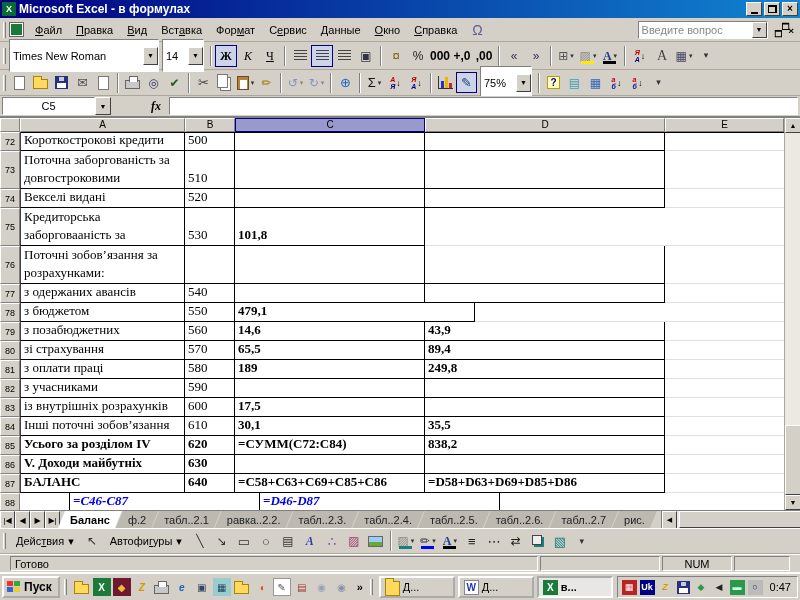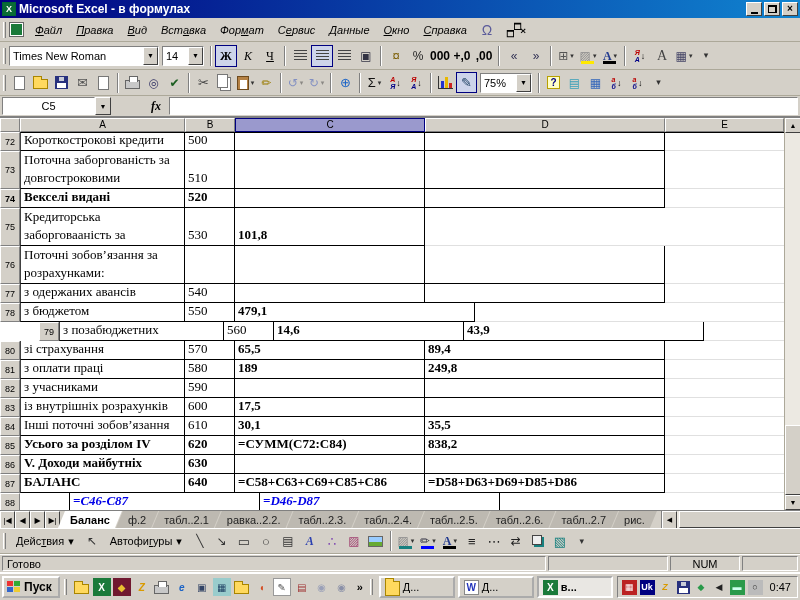--- a/index.html
+++ b/index.html
@@ -17,35 +17,35 @@
   .ic-restore { position:relative; width:9px; height:8px; }
   .ic-restore::before { content:""; position:absolute; right:0; top:0; width:6px; height:5px; border:1px solid #000; border-top-width:2px; }
   .ic-restore::after { content:""; position:absolute; left:0; bottom:0; width:6px; height:5px; border:1px solid #000; border-top-width:2px; background:#d4d0c8; }
   .ic-close { font:bold 10px/10px "Liberation Sans",sans-serif; }
 
   
   .menubar { height:24px; flex:0 0 24px; display:flex; align-items:center; border-bottom:1px solid #aca899; padding:0 2px; }
   .grip { width:3px; height:16px; border-left:1px solid #fff; border-right:1px solid #808080; margin:0 3px 0 1px; }
   .book-icon { width:15px; height:15px; background:#fff; border:1px solid #666; margin-right:4px; position:relative; }
   .book-icon::before { content:""; position:absolute; left:1px; top:1px; width:11px; height:11px; background:#1a7a3a; }
-  .menu-item { padding:3px 7px; white-space:nowrap;font-style:italic; }
+  .menu-item { padding:3px 7px; white-space:nowrap; }
   .menu-item u { text-decoration:underline; }
   .omega { color:#5a5a9a; font-size:14px; padding:0 8px; }
   .question-box { margin-left:auto; width:130px; height:18px; background:#fff; border:1px solid; border-color:#808080 #fff #fff #808080; display:flex; align-items:center; }
   .question-box .ph { color:#888; flex:1; padding-left:3px; white-space:nowrap; overflow:hidden; }
   .dd-arrow { width:15px; height:16px; background:#d4d0c8; border:1px solid; border-color:#fff #404040 #404040 #fff; font-size:7px; display:flex; align-items:center; justify-content:center; }
   .menu-ctl { display:flex; gap:6px; padding:0 4px 0 8px; align-items:center; }
   .menu-ctl .m-ic { transform:scale(.9); }
 
   
   .toolbar { display:flex; align-items:center; padding:1px 2px; border-bottom:1px solid #aca899; }
   .tb-fmt { height:28px; flex:0 0 28px; }
   .tb-std { height:26px; flex:0 0 26px; }
   .sep { width:2px; height:20px; border-left:1px solid #808080; border-right:1px solid #fff; margin:0 3px; }
-  .combo { height:20px; background:#fff; border:1px solid; border-color:#808080 #fff #fff #808080; display:flex; align-items:center; margin-right:3px; }
+  .combo { height:33px; background:#fff; border:1px solid; border-color:#808080 #fff #fff #808080; display:flex; align-items:center; margin-right:3px; }
   .combo .cv { flex:1; padding:0 3px; white-space:nowrap; overflow:hidden; }
   .combo .dd-arrow { height:18px; }
   .tbtn { min-width:22px; height:22px; display:flex; align-items:center; justify-content:center; border:1px solid transparent; position:relative; gap:1px; }
   .tb-std .tbtn { min-width:21px; height:21px; }
   .tbtn.pressed { border-color:#000080; background:#cdd4ea; }
   .tbtn.disabled { opacity:.45; }
   .tbtn .dd { font-size:7px; color:#333; margin-left:1px; }
   .g-serif { font-family:"Liberation Serif","DejaVu Serif",serif; font-size:13px; }
   .g-b { font-weight:bold; } .g-i { font-style:italic; } .g-u { text-decoration:underline; }
   .g-tiny { font-size:7px; font-weight:bold; letter-spacing:0; }
@@ -119,21 +119,21 @@
   .htrack { flex:1; position:relative; }
   .hthumb { position:absolute; top:0; height:100%; left:2px; width:150px; background:#d4d0c8; border:1px solid; border-color:#fff #404040 #404040 #fff; }
   .tabsrow .sbtn { height:18px; }
 
   
   .tb-drw { height:26px; flex:0 0 26px; border-top:1px solid #fff; }
   .labelbtn { display:flex; align-items:center; gap:4px; padding:2px 6px; border:1px solid transparent; white-space:nowrap; }
   .labelbtn u { text-decoration:underline; }
 
   
-  .statusbar { height:18px; flex:0 0 18px; display:flex; gap:2px; padding:1px 2px; background:#d4d0c8; border-top:1px solid #fff; }
+  .statusbar { height:18px; flex:0 0 18px; display:flex; gap:2px; padding:1px 10px; background:#d4d0c8; border-top:1px solid #fff; }
   .spanel { border:1px solid; border-color:#808080 #fff #fff #808080; display:flex; align-items:center; padding:0 4px; }
   .sp-msg { flex:1; }
   .sp-a { width:120px; } .sp-num { width:70px; justify-content:center; } .sp-b { width:56px; }
 
   
   .taskbar { height:28px; flex:0 0 28px; background:#d4d0c8; border-top:2px solid #fff; display:flex; align-items:center; padding:0 2px; gap:3px; }
   .startbtn { height:22px; display:flex; align-items:center; gap:3px; padding:0 6px 0 3px; background:#d4d0c8; border:2px outset #fff; font:bold 12px "Liberation Sans",sans-serif; }
   .winflag { width:14px; height:12px; display:grid; grid-template-columns:6px 6px; grid-template-rows:5px 5px; gap:1px; }
   .winflag i { display:block; }
   .wf1{background:#e33;} .wf2{background:#3a3;} .wf3{background:#36c;} .wf4{background:#ec3;}
@@ -177,20 +177,24 @@
         <span class="menu-item"><u>П</u>равка</span>
         <span class="menu-item"><u>В</u>ид</span>
         <span class="menu-item">Вст<u>а</u>вка</span>
         <span class="menu-item">Фор<u>м</u>ат</span>
         <span class="menu-item">С<u>е</u>рвис</span>
         <span class="menu-item"><u>Д</u>анные</span>
         <span class="menu-item"><u>О</u>кно</span>
         <span class="menu-item"><u>С</u>правка</span>
       </span>
     <span class="omega">Ω</span>
+    <span class="question-box">
+      <span class="ph">Введите вопрос</span>
+      <span class="dd-arrow">▼</span>
+    </span>
     <span class="menu-ctl">
       <span class="m-ic"><span class="ic-min"></span></span>
       <span class="m-ic"><span class="ic-restore"></span></span>
       <span class="m-ic" style="font-weight:bold;">×</span>
     </span>
   </div>
 
   <div class="toolbar tb-fmt">
     <span class="grip"></span>
     <span class="combo" style="width:150px;">
@@ -438,21 +442,21 @@
             <span class="cell col-e"></span>
           </div>
           <div class="grow" style="height: 38px;">
             <span class="rhdr">73</span>
             <span class="cell col-a wrap">Поточна заборгованість за довгостроковими</span>
             <span class="cell col-b">510</span>
             <span class="cell col-c"></span>
             <span class="cell col-d"></span>
             <span class="cell col-e"></span>
           </div>
-          <div class="grow" style="height: 19px; font-weight: bold;">
+          <div class="grow" style="height: 19px;">
             <span class="rhdr">74</span>
             <span class="cell col-a">Векселі видані</span>
             <span class="cell col-b">520</span>
             <span class="cell col-c"></span>
             <span class="cell col-d"></span>
             <span class="cell col-e"></span>
           </div>
           <div class="grow" style="height: 38px;">
             <span class="rhdr">75</span>
             <span class="cell col-a wrap">Кредиторська заборговааність за</span>
@@ -476,21 +480,21 @@
             <span class="cell col-d"></span>
             <span class="cell col-e"></span>
           </div>
           <div class="grow" style="height: 19px;">
             <span class="rhdr">78</span>
             <span class="cell col-a">з бюджетом</span>
             <span class="cell col-b">550</span>
             <span class="cell col-d">479,1</span>
             <span class="cell col-e"></span>
           </div>
-          <div class="grow" style="height: 19px; margin-left: 39px;">
+          <div class="grow" style="height: 19px;">
             <span class="rhdr">79</span>
             <span class="cell col-a">з позабюджетних</span>
             <span class="cell col-b">560</span>
             <span class="cell col-c">14,6</span>
             <span class="cell col-d">43,9</span>
             <span class="cell col-e"></span>
           </div>
           <div class="grow" style="height: 19px;">
             <span class="rhdr">80</span>
             <span class="cell col-a">зі страхування</span>

